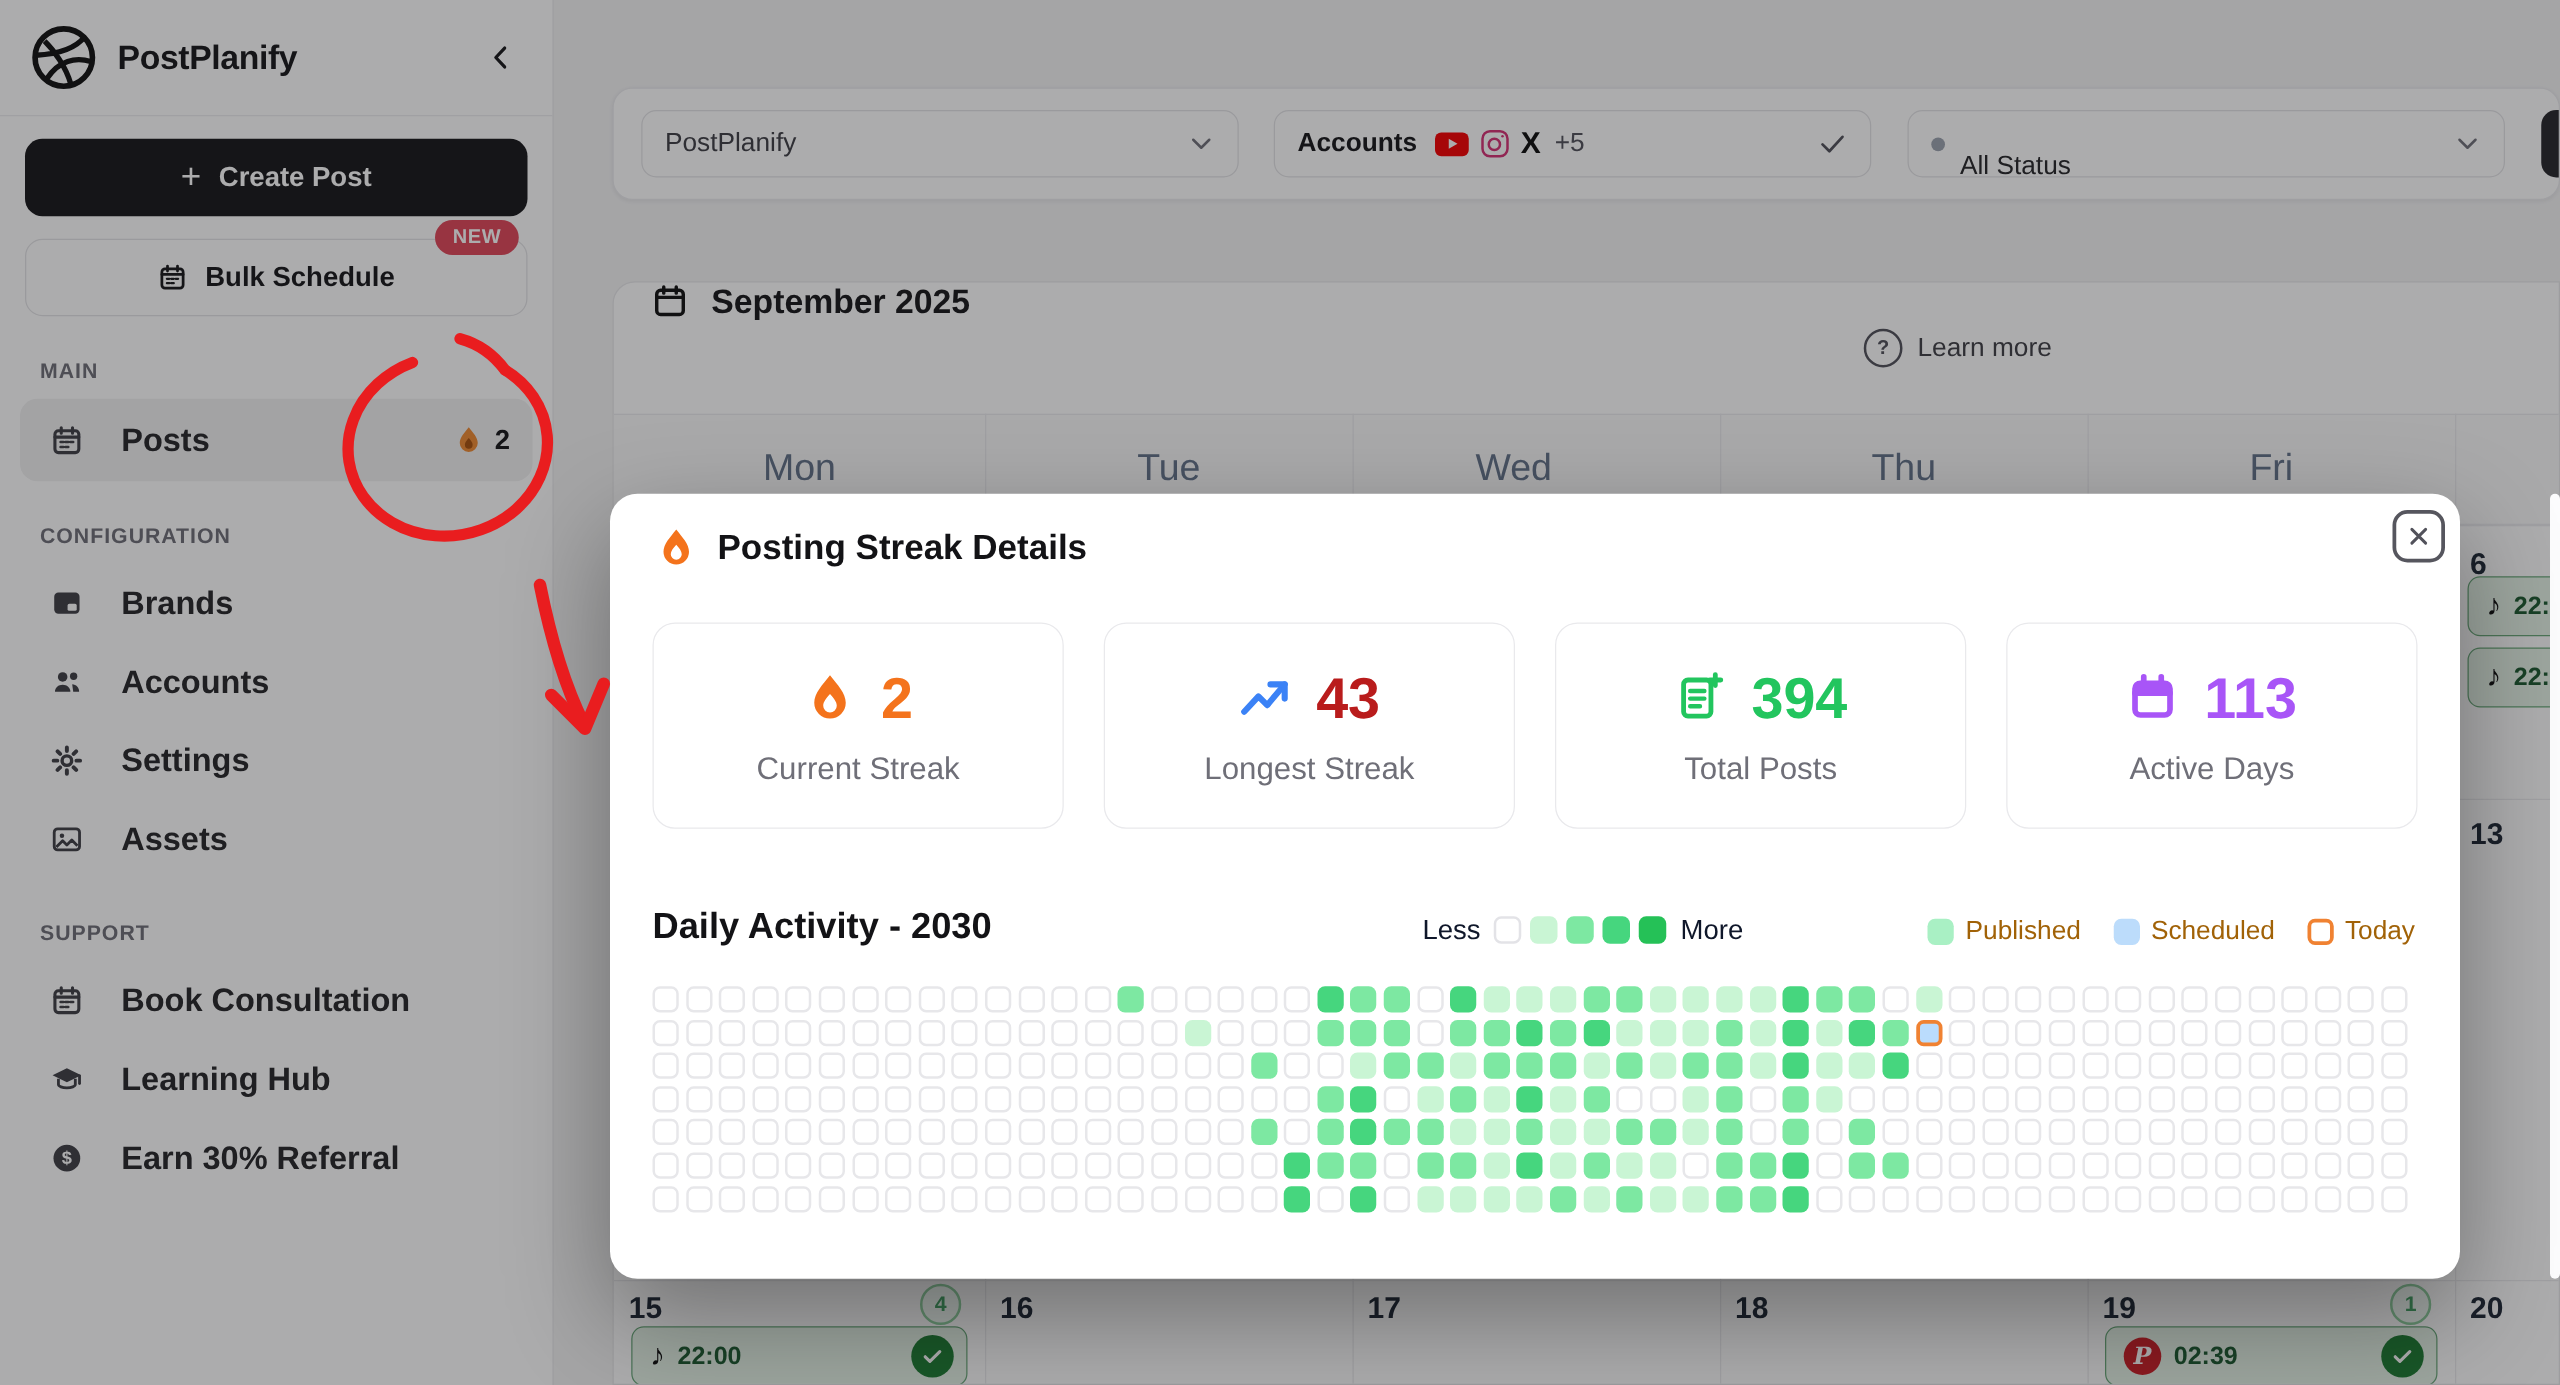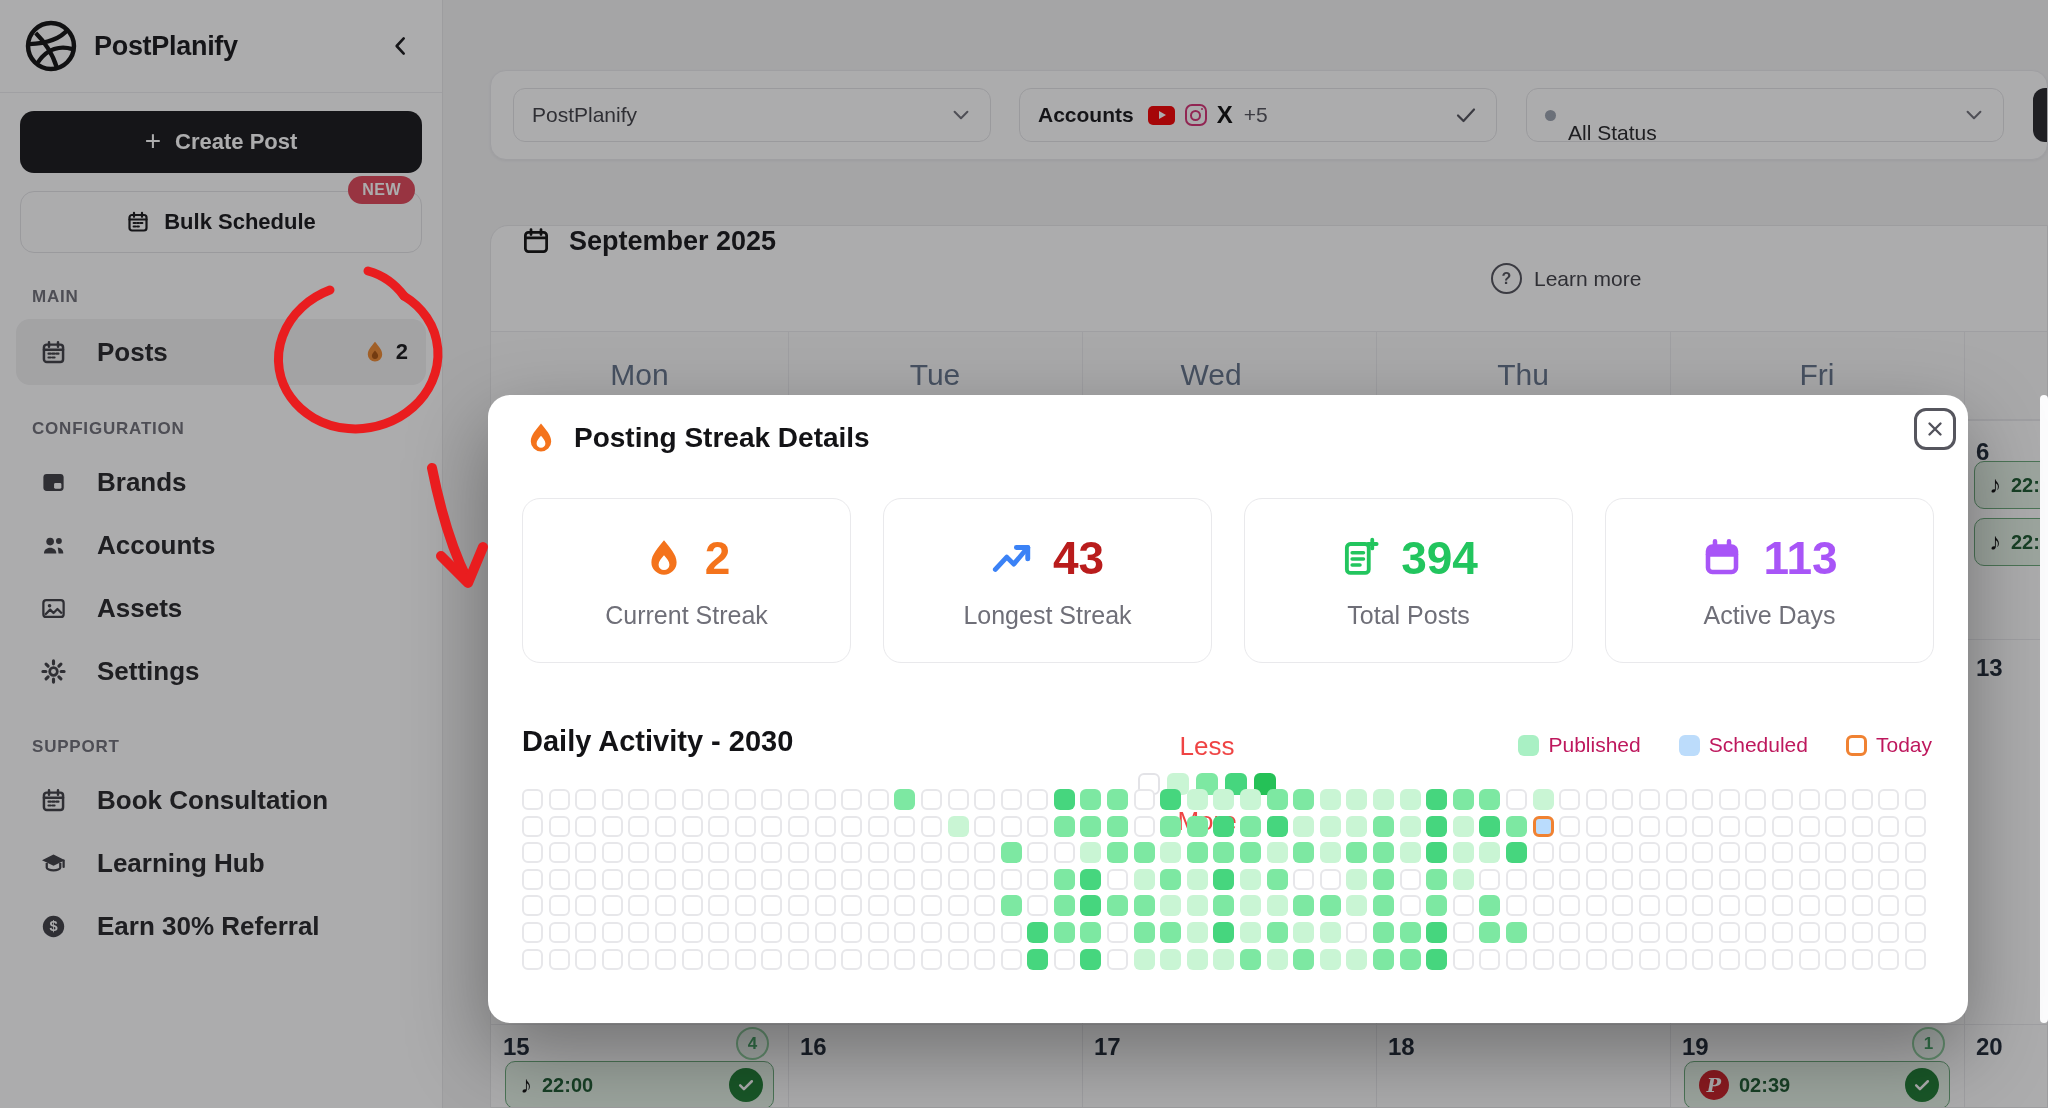--- a/index.html
+++ b/index.html
@@ -76,24 +76,24 @@
   .m-header{position:absolute;left:36px;top:26px;display:flex;align-items:center;gap:16px;}
   .m-header svg{width:34px;height:34px;}
   .m-title{font-size:28px;font-weight:800;color:#131316;margin:0;}
   .cards{position:absolute;left:34px;right:34px;top:103px;height:165px;display:flex;gap:32px;}
   .card{flex:1;border:1.5px solid #e9e9ec;border-radius:18px;display:flex;flex-direction:column;align-items:center;justify-content:center;gap:16px;box-sizing:border-box;}
   .c-top{display:flex;align-items:center;gap:20px;}
   .c-top svg{width:42px;height:42px;}
   .c-val{font-size:46px;font-weight:800;}
   .c-lbl{font-size:25px;color:#6f6f78;font-weight:500;}
   .act-title{position:absolute;left:34px;top:330px;font-size:29px;font-weight:800;color:#131316;margin:0;}
-  .scale-legend{position:absolute;left:650px;top:336px;display:flex;align-items:center;gap:11px;font-size:26px;color:#ef4444;flex-direction:column;}
+  .scale-legend{position:absolute;left:650px;top:336px;display:flex;align-items:center;gap:11px;font-size:22px;color:#0f172a;}
   .sq{width:22px;height:22px;border-radius:6px;display:inline-block;box-sizing:border-box;}
   .sq.empty{background:#fff;border:2px solid #e3e3e7;}
-  .type-legend{position:absolute;right:36px;top:338px;display:flex;align-items:flex-end;gap:38px;font-size:21px;color:#be185d;}
+  .type-legend{position:absolute;right:36px;top:338px;display:flex;align-items:flex-end;gap:26px;font-size:21px;color:#a16207;}
   .tl-item{display:flex;align-items:center;gap:9px;}
   .tl-sq{width:21px;height:21px;border-radius:6px;box-sizing:border-box;}
   .heatmap{position:absolute;left:34px;top:394px;display:grid;grid-template-columns:repeat(53,21px);grid-auto-rows:21px;gap:5.6px;}
   .cell{width:21px;height:21px;border-radius:6px;box-sizing:border-box;}
   .cell.c0{background:#fff;border:2px solid #e7e7ea;}
   .cell.ct{background:#badcfd;border:3px solid #f08232;}
   .annotation{position:absolute;left:0;top:0;z-index:40;pointer-events:none;}
 </style>
 </head>
 <body>
@@ -170,37 +170,37 @@
               <path d="M3.5 19c0-3 2.5-5 5.5-5s5.5 2 5.5 5z" fill="#3f3f46"></path>
               <circle cx="16.8" cy="8" r="2.6" fill="#3f3f46"></circle>
               <path d="M15.8 13.7c2.8.3 4.9 2.1 4.9 5.3h-4.2z" fill="#3f3f46"></path>
             </svg>
           </span>
           <span class="nav-lbl">Accounts</span>
         </div>
         <div class="nav-item">
           <span class="nav-ic">
             <svg viewBox="0 0 24 24">
-              <rect x="3" y="4.5" width="18" height="15" rx="2.5" fill="none" stroke="#3f3f46" stroke-width="2"></rect>
-              <circle cx="8.5" cy="9.5" r="1.6" fill="#3f3f46"></circle>
-              <path d="M4.5 17.5l4.5-4.5 3 3 3.5-3.5 4 4" stroke="#3f3f46" stroke-width="2" fill="none" stroke-linejoin="round"></path>
-            </svg>
-          </span>
-          <span class="nav-lbl">Assets</span>
-        </div>
-        <div class="nav-item">
-          <span class="nav-ic">
-            <svg viewBox="0 0 24 24">
               <circle cx="12" cy="12" r="3.4" fill="none" stroke="#3f3f46" stroke-width="2.4"></circle>
               <g stroke="#3f3f46" stroke-width="2.8" stroke-linecap="round">
                 <path d="M12 2.6v2.6M12 18.8v2.6M2.6 12h2.6M18.8 12h2.6M5.4 5.4l1.8 1.8M16.8 16.8l1.8 1.8M18.6 5.4l-1.8 1.8M7.2 16.8l-1.8 1.8"></path>
               </g>
             </svg>
           </span>
           <span class="nav-lbl">Settings</span>
+        </div>
+        <div class="nav-item">
+          <span class="nav-ic">
+            <svg viewBox="0 0 24 24">
+              <rect x="3" y="4.5" width="18" height="15" rx="2.5" fill="none" stroke="#3f3f46" stroke-width="2"></rect>
+              <circle cx="8.5" cy="9.5" r="1.6" fill="#3f3f46"></circle>
+              <path d="M4.5 17.5l4.5-4.5 3 3 3.5-3.5 4 4" stroke="#3f3f46" stroke-width="2" fill="none" stroke-linejoin="round"></path>
+            </svg>
+          </span>
+          <span class="nav-lbl">Assets</span>
         </div>
         <div class="sec-label">SUPPORT</div>
         <div class="nav-item">
           <span class="nav-ic">
             <svg viewBox="0 0 24 24">
               <rect x="3.5" y="5" width="17" height="15.5" rx="2.5" fill="none" stroke="#3f3f46" stroke-width="2.2"></rect>
               <path d="M3.5 9.5h17M8 2.8v4M16 2.8v4" stroke="#3f3f46" stroke-width="2.2" fill="none" stroke-linecap="round"></path>
               <path d="M7.5 13h2M11 13h2M14.5 13h2M7.5 16.5h2M11 16.5h2" stroke="#3f3f46" stroke-width="1.8" stroke-linecap="round"></path>
             </svg>
           </span>

